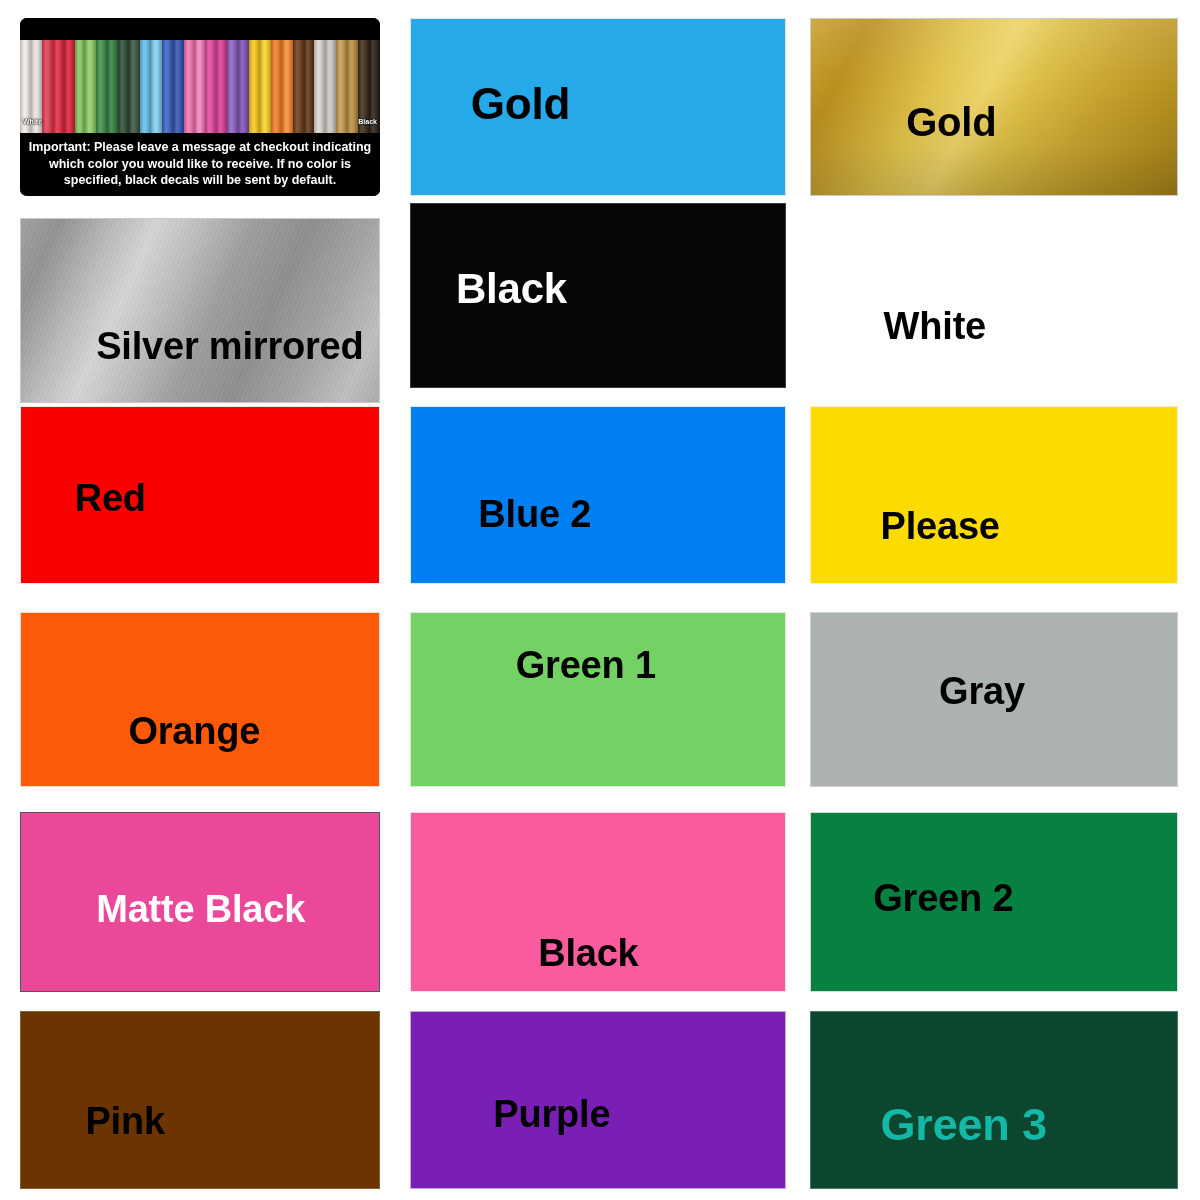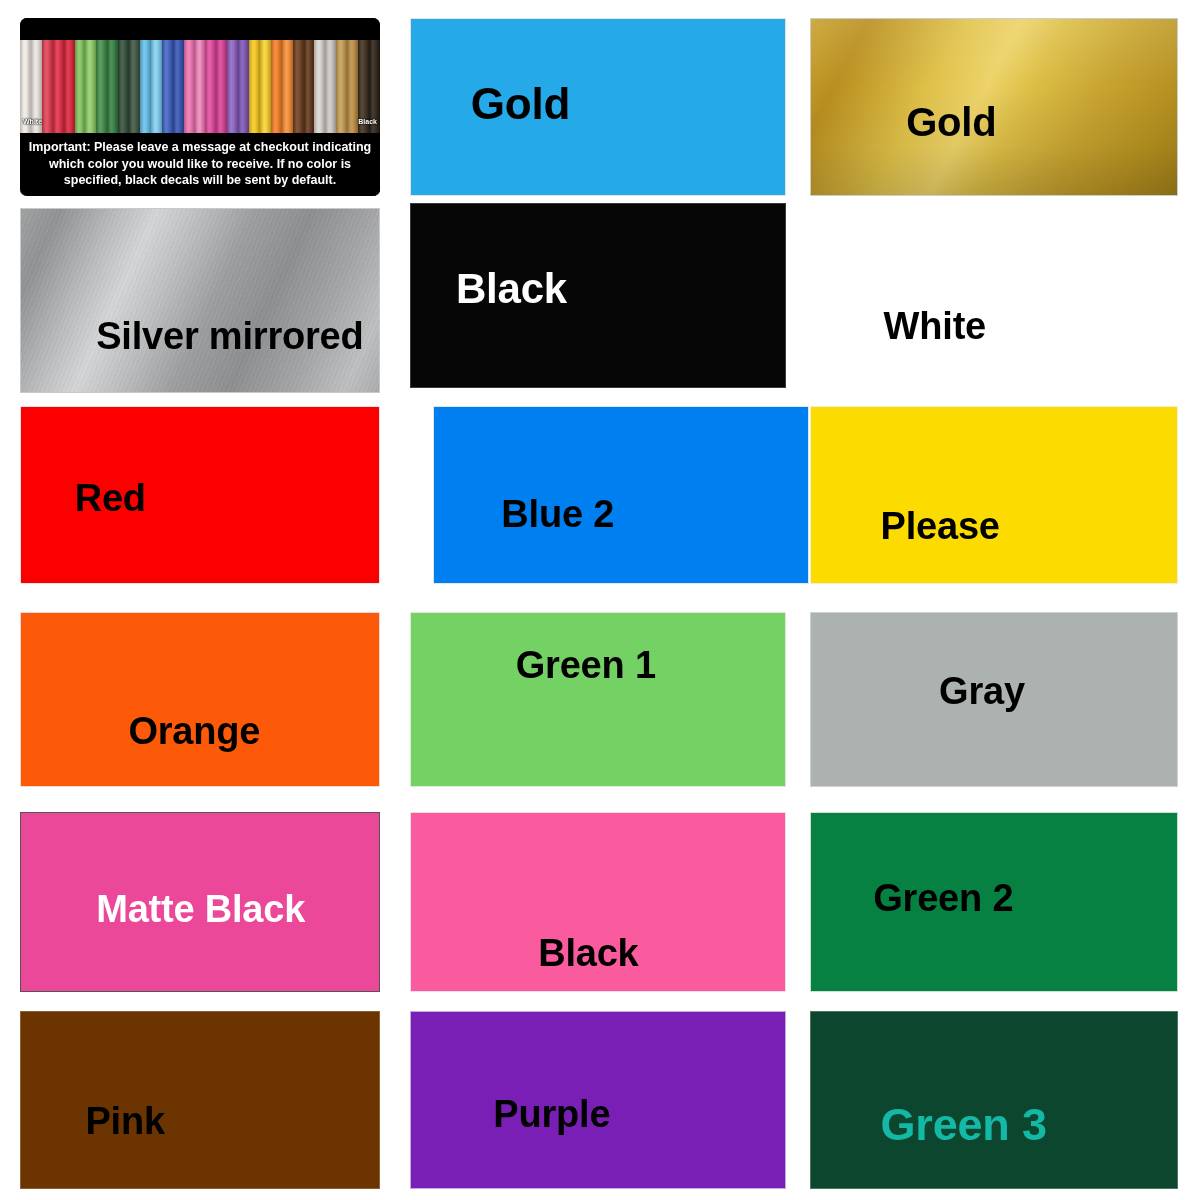--- a/index.html
+++ b/index.html
@@ -196,42 +196,42 @@
       <div class="tile-text-layer">
         <div class="swatch-label" style="color: rgb(0, 0, 0); font-size: 44px; left: 16%; top: 36%;">Gold</div>
       </div>
     </div>
     <div class="swatch" style="left: 810px; top: 18px; width: 368px; height: 178px; background: rgb(211, 174, 58); border: 1px solid rgb(204, 204, 204);">
       <div class="gold-fill"></div>
       <div class="tile-text-layer">
         <div class="swatch-label" style="color: rgb(0, 0, 0); font-size: 40px; left: 26%; top: 47%;">Gold</div>
       </div>
     </div>
-    <div class="swatch" style="left: 20px; top: 208px; width: 360px; height: 185px; background: rgb(168, 170, 172); border: 1px solid rgb(201, 201, 201);">
+    <div class="swatch" style="left: 20px; top: 218px; width: 360px; height: 185px; background: rgb(168, 170, 172); border: 1px solid rgb(201, 201, 201);">
       <div class="silver-fill"></div>
       <div class="tile-text-layer">
         <div class="swatch-label" style="color: rgb(0, 0, 0); font-size: 38px; left: 21%; top: 59%;">Silver mirrored</div>
       </div>
     </div>
     <div class="swatch" style="left: 410px; top: 203px; width: 376px; height: 185px; background: rgb(6, 6, 6); border: 1px solid rgb(58, 58, 58);">
       <div class="tile-text-layer">
         <div class="swatch-label" style="color: rgb(255, 255, 255); font-size: 42px; left: 12%; top: 35%;">Black</div>
       </div>
     </div>
     <div class="swatch" style="left: 810px; top: 203px; width: 368px; height: 185px; background: rgb(255, 255, 255);">
       <div class="tile-text-layer">
         <div class="swatch-label" style="color: rgb(0, 0, 0); font-size: 38px; left: 20%; top: 56%;">White</div>
       </div>
     </div>
     <div class="swatch" style="left: 20px; top: 406px; width: 360px; height: 178px; background: rgb(252, 0, 0); border: 1px solid rgb(232, 232, 232);">
       <div class="tile-text-layer">
         <div class="swatch-label" style="color: rgb(0, 0, 0); font-size: 38px; left: 15%; top: 41%;">Red</div>
       </div>
     </div>
-    <div class="swatch" style="left: 410px; top: 406px; width: 376px; height: 178px; background: rgb(0, 128, 240); border: 1px solid rgb(223, 231, 238); margin-left: 23px;">
+    <div class="swatch" style="left: 410px; top: 406px; width: 376px; height: 178px; background: rgb(0, 128, 240); border: 1px solid rgb(223, 231, 238);">
       <div class="tile-text-layer">
         <div class="swatch-label" style="color: rgb(0, 0, 0); font-size: 38px; left: 18%; top: 50%;">Blue 2</div>
       </div>
     </div>
     <div class="swatch" style="left: 810px; top: 406px; width: 368px; height: 178px; background: rgb(252, 220, 0); border: 1px solid rgb(242, 239, 216);">
       <div class="tile-text-layer">
         <div class="swatch-label" style="color: rgb(0, 0, 0); font-size: 38px; left: 19%; top: 57%;">Please</div>
       </div>
     </div>
     <div class="swatch" style="left: 20px; top: 612px; width: 360px; height: 175px; background: rgb(252, 90, 8); border: 1px solid rgb(237, 220, 210);">

